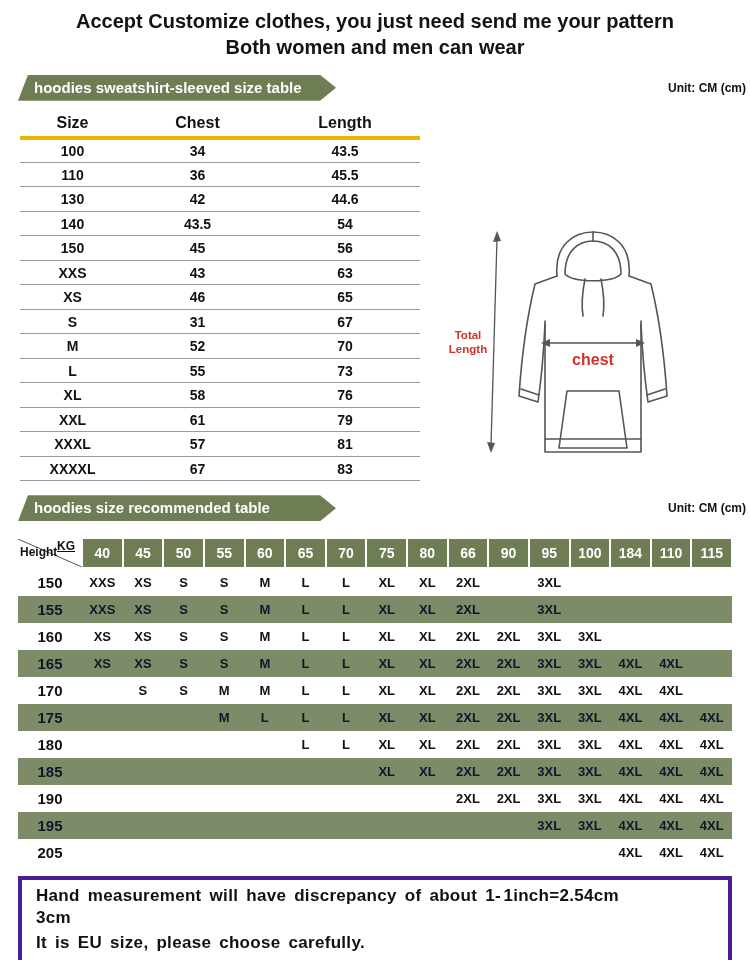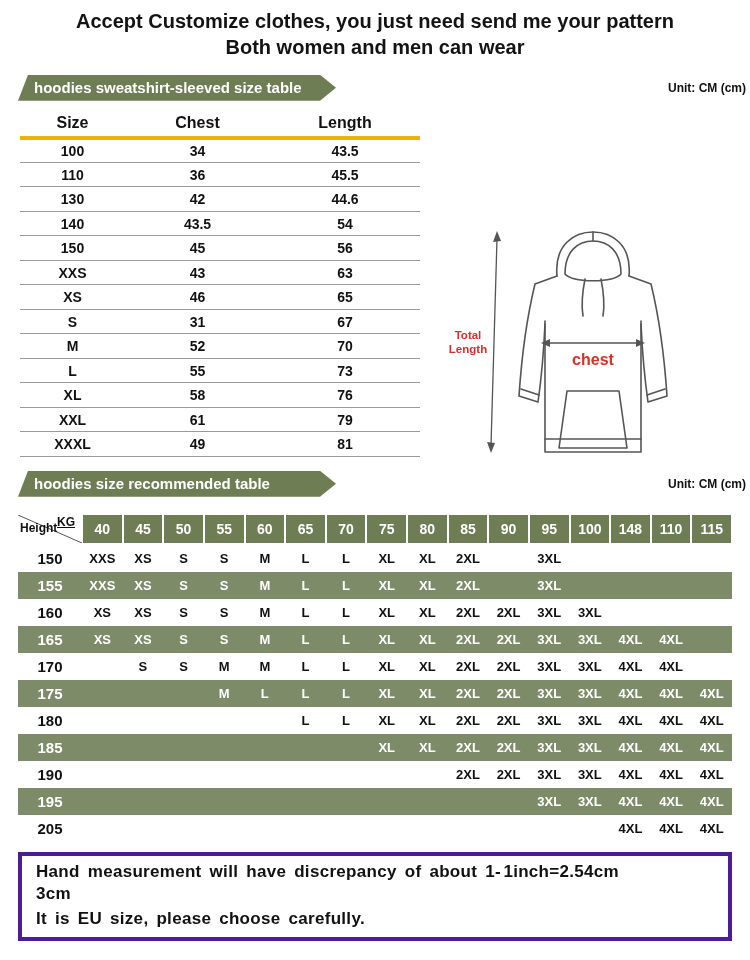--- a/index.html
+++ b/index.html
@@ -33,21 +33,21 @@
   .mx-cell { flex:1 1 0; display:flex; align-items:center; justify-content:center; font-weight:bold; font-size:13px; }
   .mx-corner { flex:0 0 64px; position:relative; background:#fff; }
   .mx-corner .corner-line { position:absolute; inset:0; width:100%; height:100%; }
   .mx-corner .kg { position:absolute; top:0; right:7px; font-size:12px; font-weight:bold; color:#111;text-decoration:underline; }
   .mx-corner .hlabel { position:absolute; bottom:8px; left:2px; font-size:12px; font-weight:bold; color:#111; }
   .mx-head { padding:0; }
   .mx-head-inner { flex:1; height:100%; margin:0 1px; background:var(--olive,#6f7d55); color:#fff;
                    display:flex; align-items:center; justify-content:center; font-size:14px; font-weight:bold; }
   .mx-height { flex:0 0 64px; font-size:15px; }
   .mx-row.white { background:#fff; color:#111; }
-  .mx-row.green { background:var(--row-green,#7e8b68); color:#ffffff; }
+  .mx-row.green { background:var(--row-green,#7e8b68); color:#0f172a; }
 
   
   .footer { margin:10px 18px 0 18px; border:4px solid #4c1d95; padding:5px 14px 7px 14px;
             font-weight:bold; font-size:17px; line-height:1.3; color:#111; letter-spacing:0.3px; word-spacing:3px; }
   .footer .line1 { display:flex; }
   .footer .l1-right { margin-left:auto; margin-right:95px; }
   .footer .line2 { margin-top:3px; }
 </style>
 </head>
 <body>
@@ -133,22 +133,27 @@
           <td>58</td>
           <td>76</td>
         </tr>
         <tr>
           <td>XXL</td>
           <td>61</td>
           <td>79</td>
         </tr>
         <tr>
           <td>XXXL</td>
-          <td>49</td>
+          <td>57</td>
           <td>81</td>
+        </tr>
+        <tr>
+          <td>XXXXL</td>
+          <td>67</td>
+          <td>83</td>
         </tr>
       </tbody>
   </table>
 
   <div class="hoodie-wrap">
     <svg viewBox="0 0 302 247">
       <g fill="none" stroke="#555" stroke-width="1.6" stroke-linejoin="round" stroke-linecap="round">
         <path d="M119,50 C116,18 137,6 155,6 C173,6 194,18 191,50"></path>
         <path d="M127,48 C127,25 140,15 155,15 C170,15 183,25 183,48 C175,57 135,57 127,48 Z"></path>
         <path d="M155,6 L155,15"></path>
@@ -214,33 +219,33 @@
         <div class="mx-cell mx-head">
           <div class="mx-head-inner">70</div>
         </div>
         <div class="mx-cell mx-head">
           <div class="mx-head-inner">75</div>
         </div>
         <div class="mx-cell mx-head">
           <div class="mx-head-inner">80</div>
         </div>
         <div class="mx-cell mx-head">
-          <div class="mx-head-inner">85</div>
+          <div class="mx-head-inner">66</div>
         </div>
         <div class="mx-cell mx-head">
           <div class="mx-head-inner">90</div>
         </div>
         <div class="mx-cell mx-head">
           <div class="mx-head-inner">95</div>
         </div>
         <div class="mx-cell mx-head">
           <div class="mx-head-inner">100</div>
         </div>
         <div class="mx-cell mx-head">
-          <div class="mx-head-inner">148</div>
+          <div class="mx-head-inner">184</div>
         </div>
         <div class="mx-cell mx-head">
           <div class="mx-head-inner">110</div>
         </div>
         <div class="mx-cell mx-head">
           <div class="mx-head-inner">115</div>
         </div>
       </div>
     <div>
 

